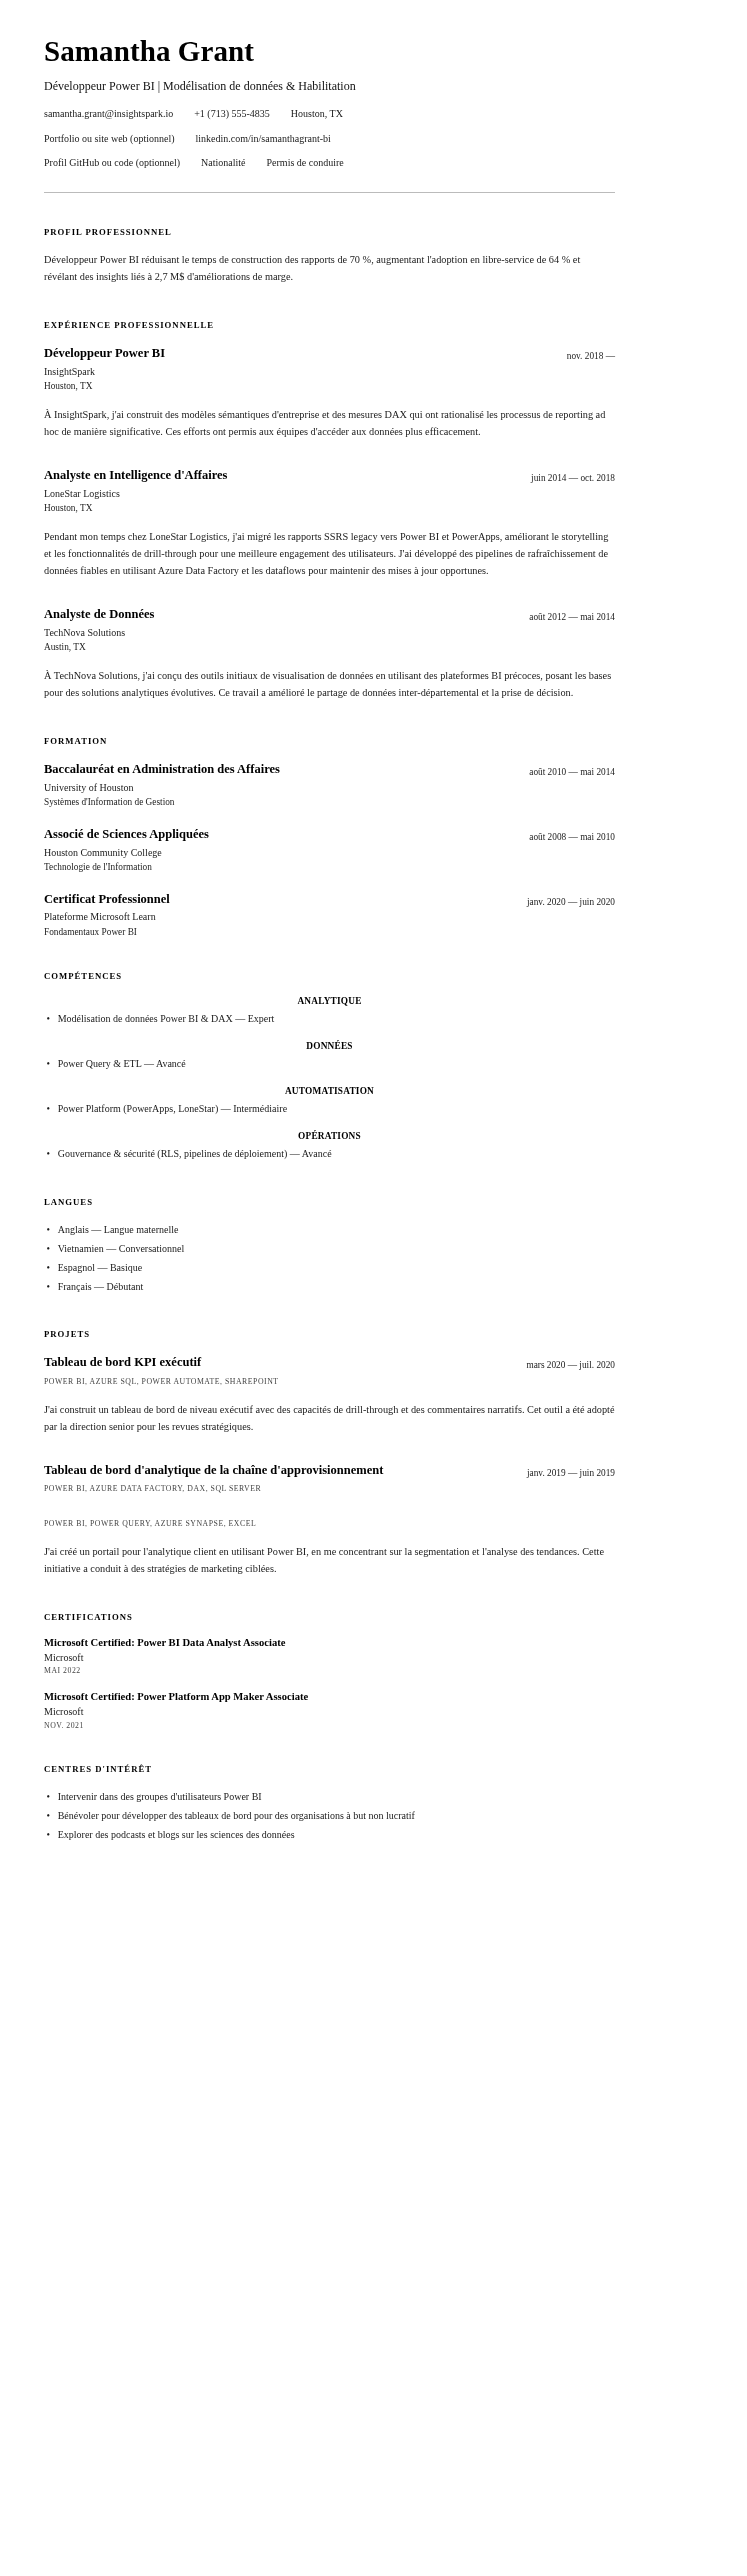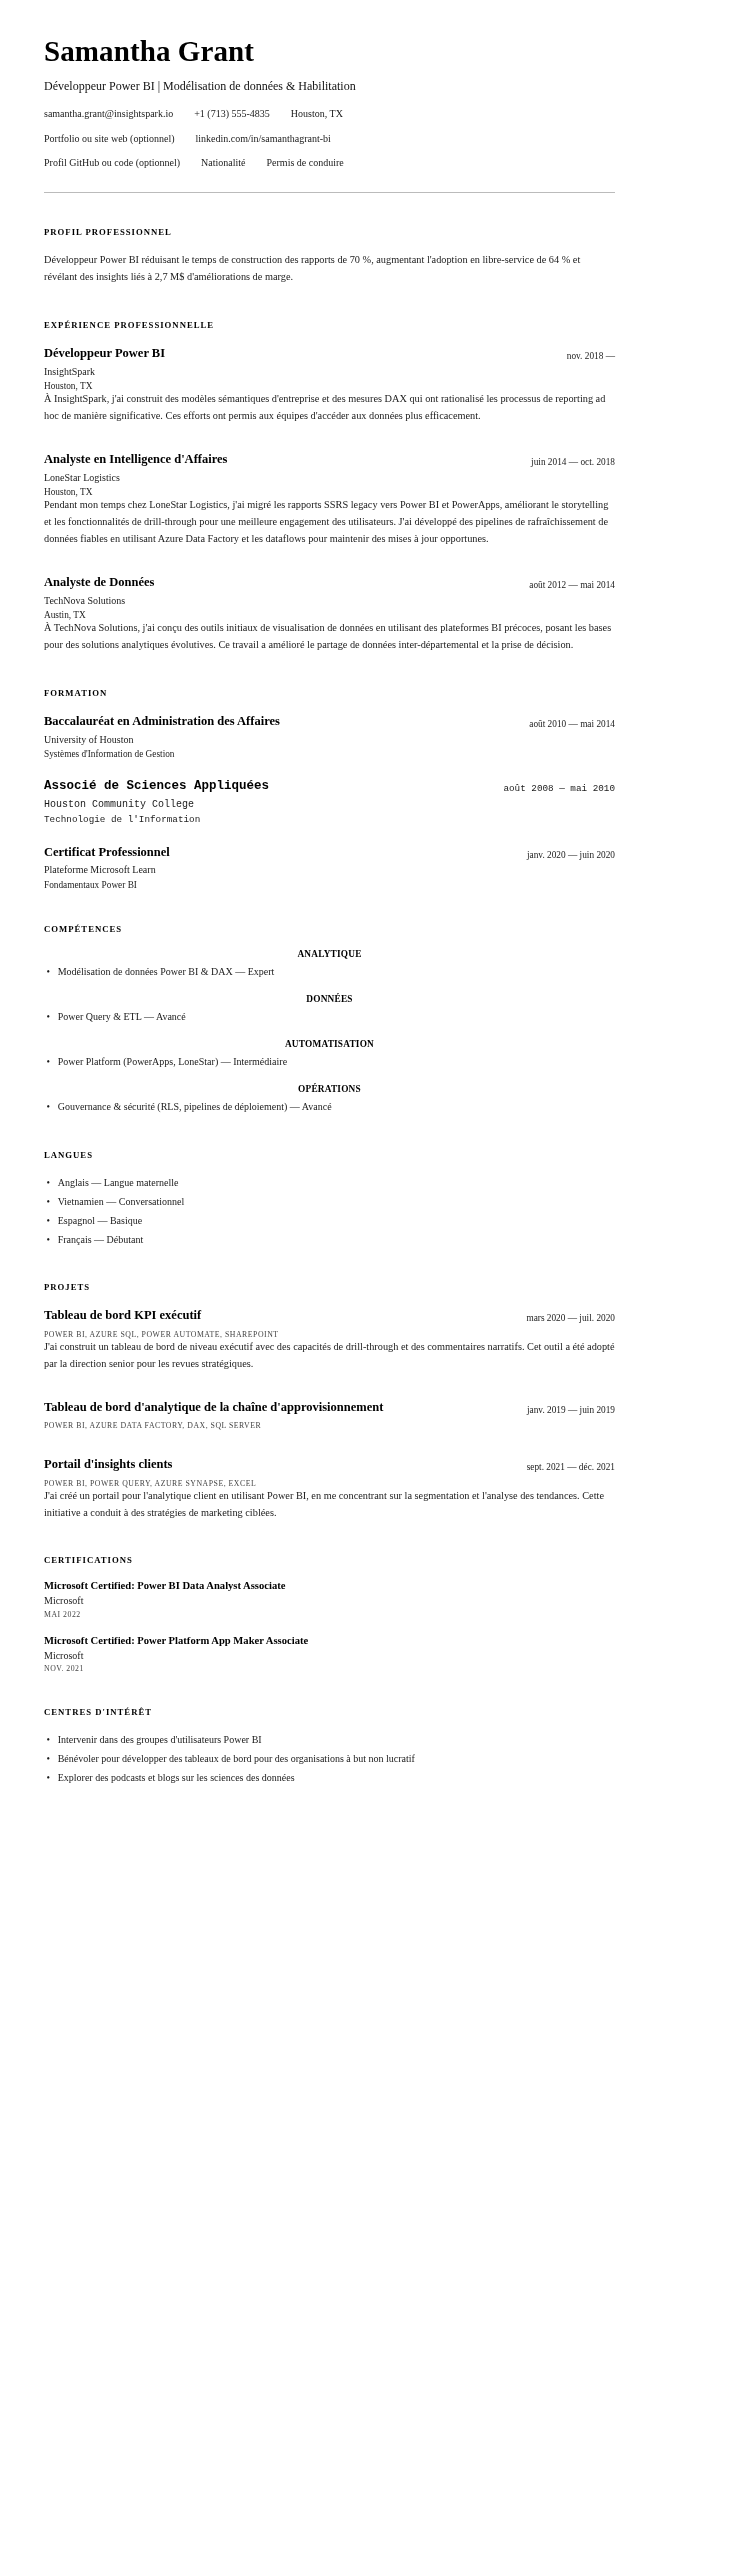--- a/index.html
+++ b/index.html
@@ -89,21 +89,21 @@
     color: #1a1a1a;
   }
   .entry-meta {
     font-size: 9.3px;
     margin-top: 4.4px;
     color: #222222;
   }
   .entry-desc {
     font-size: 10.3px;
     line-height: 1.65;
-    margin-top: 0;
+    margin-top: 16px;
     color: #1a1a1a;
     max-width: 660px;
   }
   .tech-line {
     font-size: 7.8px;
     letter-spacing: 0.5px;
     text-transform: uppercase;
     color: #444444;
     margin-top: 6.2px;
   }
@@ -231,21 +231,21 @@
 
     <article class="entry" style="margin-bottom:18.7px;">
       <div class="entry-head">
         <h3 class="entry-title">Baccalauréat en Administration des Affaires</h3>
         <span class="entry-dates">août 2010 — mai 2014</span>
       </div>
       <div class="entry-sub">University of Houston</div>
       <div class="entry-meta">Systèmes d'Information de Gestion</div>
     </article>
 
-    <article class="entry" style="margin-bottom:18.7px;font-family:Liberation Mono, monospace;">
+    <article class="entry" style="margin-bottom:18.7px;">
       <div class="entry-head">
         <h3 class="entry-title">Associé de Sciences Appliquées</h3>
         <span class="entry-dates">août 2008 — mai 2010</span>
       </div>
       <div class="entry-sub">Houston Community College</div>
       <div class="entry-meta">Technologie de l'Information</div>
     </article>
 
     <article class="entry">
       <div class="entry-head">
@@ -313,24 +313,20 @@
 
     <article class="entry">
       <div class="entry-head">
         <h3 class="entry-title">Tableau de bord d'analytique de la chaîne d'approvisionnement</h3>
         <span class="entry-dates">janv. 2019 — juin 2019</span>
       </div>
       <div class="tech-line">Power BI, Azure Data Factory, DAX, SQL Server</div>
     </article>
 
     <article class="entry">
-      <div class="entry-head">
-        <h3 class="entry-title">Portail d'insights clients</h3>
-        <span class="entry-dates">sept. 2021 — déc. 2021</span>
-      </div>
       <div class="tech-line">Power BI, Power Query, Azure Synapse, Excel</div>
       <p class="entry-desc">J'ai créé un portail pour l'analytique client en utilisant Power BI, en me concentrant sur la segmentation et l'analyse des tendances. Cette initiative a conduit à des stratégies de marketing ciblées.</p>
     </article>
   </section>
 
   <section class="section">
     <h2 class="section-heading">Certifications</h2>
 
     <article class="cert">
       <h3 class="cert-title">Microsoft Certified: Power BI Data Analyst Associate</h3>

